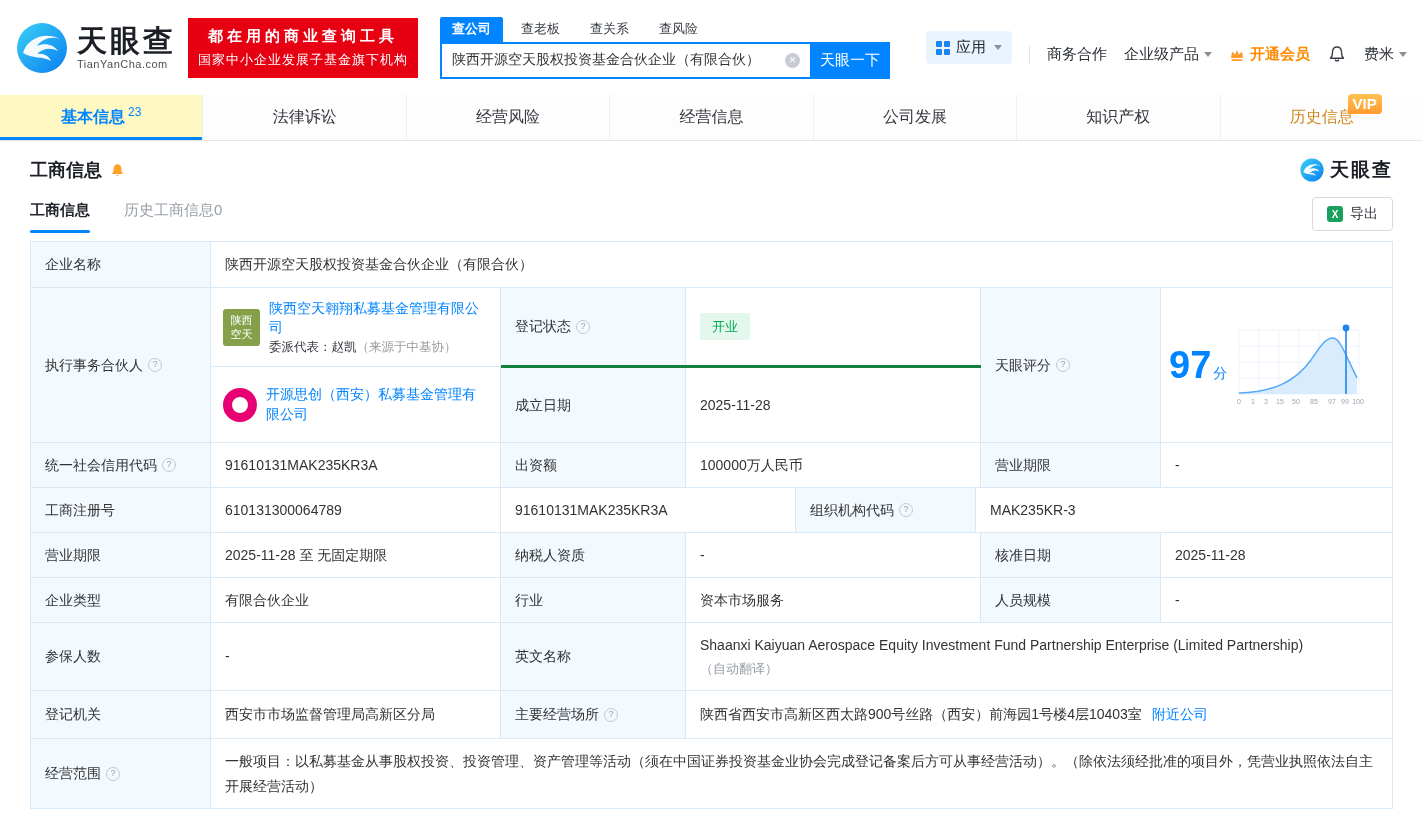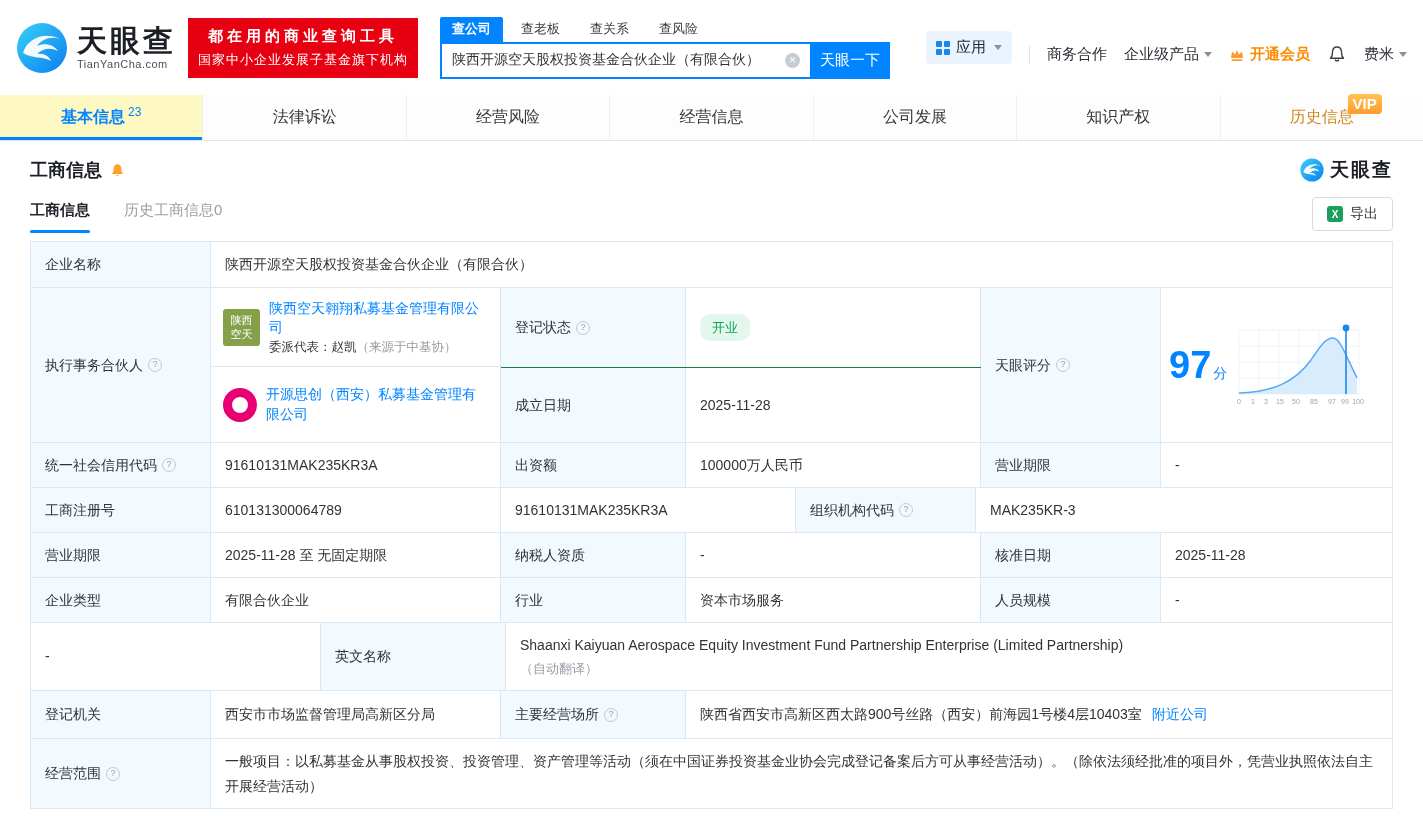--- a/index.html
+++ b/index.html
@@ -98,25 +98,25 @@
   .partner.first { height: 80px; border-bottom: 1px solid #dbe9f6; }
   .partner.second { height: 75px; }
   .p-logo-green { width: 37px; height: 37px; flex: none; background: #86a04a; border-radius: 3px; color: #fff;
     font-size: 11px; display: flex; flex-direction: column; align-items: center; justify-content: center; line-height: 1.3; }
   .p-logo-pink { width: 34px; height: 34px; flex: none; border-radius: 50%; border: 9px solid #e60074; background: #fff; }
   .p-name { color: #0084ff; font-size: 14px; line-height: 1.4; display: block; }
   .p-rep { font-size: 12.5px; color: #33373d; margin-top: 2px; }
   .p-rep .note { color: #999; }
   .w-mid { width: 480px; flex: none; display: flex; flex-direction: column; }
   .sub-row { display: flex; }
-  .sub-row.first { height: 80px; border-bottom: 1px solid #15803d; }
+  .sub-row.first { height: 80px; border-bottom: 3px solid #15803d; }
   .sub-row.second { flex: 1; }
   .sub-lbl { width: 185px; flex: none; }
   .sub-val { flex: 1; }
-  .status-badge { background: #e4f7ec; color: #00a854; font-size: 13px; padding: 4px 12px; border-radius: 10px; }
+  .status-badge { background: #e4f7ec; color: #00a854; font-size: 13px; padding: 4px 12px; border-radius: 2px; }
 
   .score-cell { gap: 6px; padding: 8px 8px; }
   .score-num { color: #0084ff; font-weight: bold; font-size: 38px; line-height: 1; white-space: nowrap; }
   .score-unit { font-size: 14px; font-weight: normal; margin-left: 2px; color: #0084ff; }
   .link-blue { color: #0084ff; white-space: nowrap; margin-left: 10px; }
   .val-col { flex-direction: column; align-items: flex-start; justify-content: center; }
   .en-note { color: #9aa0a8; font-size: 13px; margin-top: 3px; }
   .scope-text { line-height: 1.75; }
 </style>
 </head>
@@ -379,20 +379,21 @@
   <div class="t-row h45">
     <div class="cell lbl w-l1">企业类型</div>
     <div class="cell w-v1">有限合伙企业</div>
     <div class="cell lbl w-l2">行业</div>
     <div class="cell w-v2">资本市场服务</div>
     <div class="cell lbl w-l3">人员规模</div>
     <div class="cell w-v3 last">-</div>
   </div>
 
   <div class="t-row h68">
+    <div class="cell lbl w-l1">参保人数</div>
     <div class="cell w-v1">-</div>
     <div class="cell lbl w-l2">英文名称</div>
     <div class="cell span-all last val-col">
       <span>Shaanxi Kaiyuan Aerospace Equity Investment Fund Partnership Enterprise (Limited Partnership)</span>
       <span class="en-note">（自动翻译）</span>
     </div>
   </div>
 
   <div class="t-row h48">
     <div class="cell lbl w-l1">登记机关</div>

